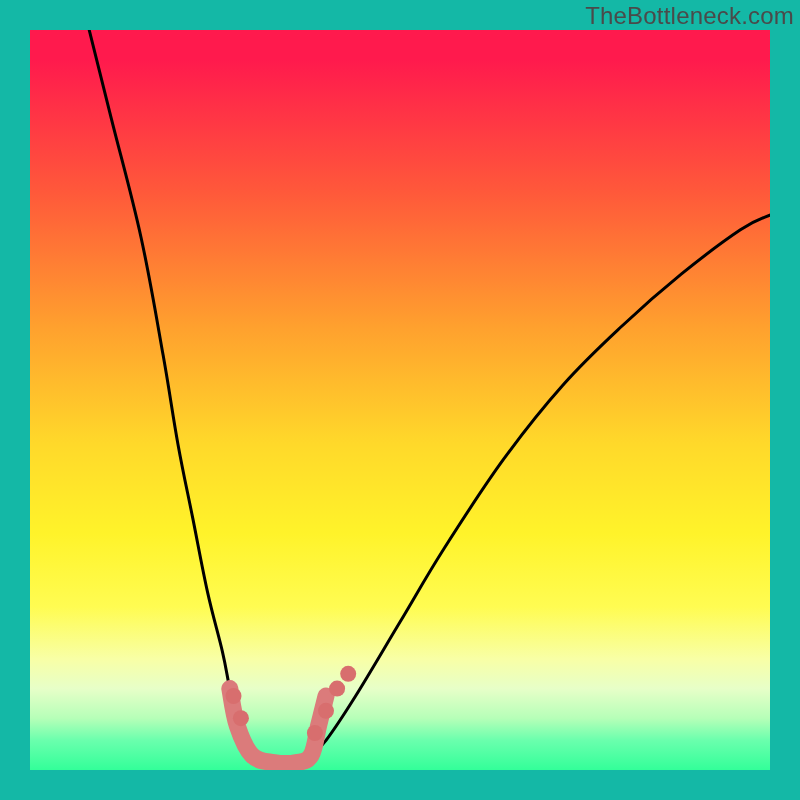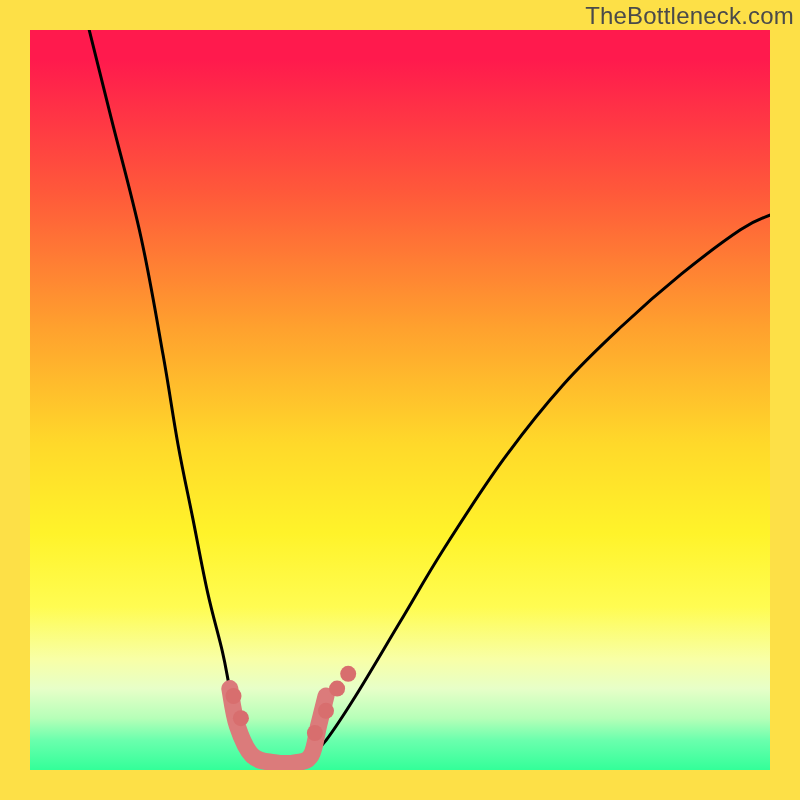--- a/index.html
+++ b/index.html
@@ -10,21 +10,21 @@
     overflow: hidden;
     background: #000;
     font-family: Arial, Helvetica, sans-serif;
   }
   .frame {
     position: absolute;
     top: 0;
     left: 0;
     width: 800px;
     height: 800px;
-    background: #fde047;
+    background: #14b8a6;
   }
   .plot-area {
     position: absolute;
     top: 30px;
     left: 30px;
     width: 740px;
     height: 740px;
     overflow: hidden;
   }
   .gradient-bg {

